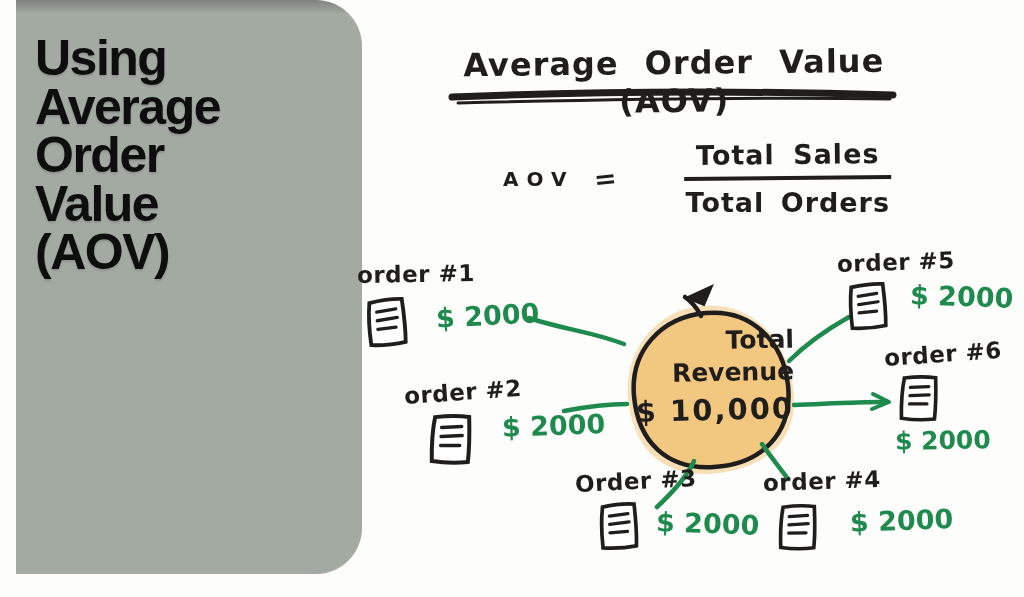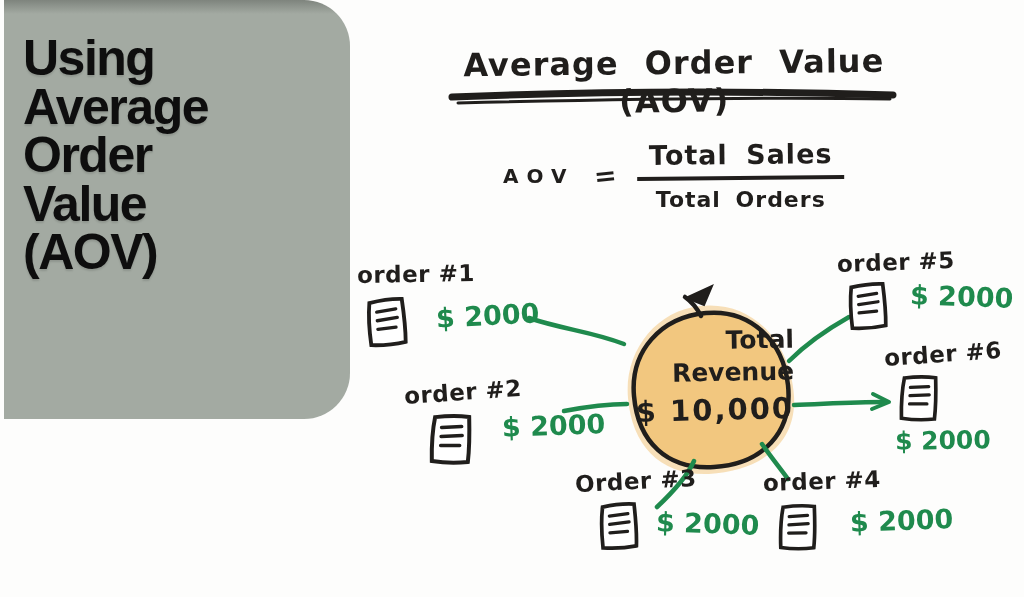--- a/index.html
+++ b/index.html
@@ -1,40 +1,40 @@
 <!DOCTYPE html>
 <html><head>
 <meta charset="utf-8">
 <style>
   html,body{margin:0;padding:0;background:#ffffff;}
   .stage{position:relative;width:1024px;height:597px;overflow:hidden;
          font-family:"Liberation Sans",sans-serif;background:#fdfdfc;}
 
   
-  .panel{position:absolute;left:4px;top:0;width:346px;height:419px;
+  .panel{position:absolute;left:16px;top:0;width:346px;height:574px;
          background:linear-gradient(180deg, rgba(30,33,30,.28) 0px, rgba(30,33,30,0) 14px), #a3aaa2;
          border-radius:0 46px 46px 0;z-index:2;}
   .panel-title{position:absolute;left:19px;top:34px;margin:0;
          font-size:50px;font-weight:bold;line-height:.97;letter-spacing:-1.5px;
          color:#0e0e0e;white-space:pre-line;text-shadow:0 2px 2px rgba(0,0,0,.12);}
   .panel-subtitle{position:absolute;left:19px;top:328px;margin:0;
          font-size:50px;font-weight:bold;line-height:.97;letter-spacing:-1.5px;
          color:#fcfcf7;white-space:pre-line;text-shadow:0 2px 3px rgba(0,0,0,.18);}
 
   
   .hand{font-family:"DejaVu Sans",sans-serif;font-weight:bold;color:#201e1c;}
   .wb-title{position:absolute;left:448px;top:44px;width:452px;text-align:center;
             font-size:32px;letter-spacing:1px;word-spacing:14px;transform:rotate(-.6deg);z-index:3;}
   .formula{position:absolute;left:503px;top:139px;display:flex;align-items:center;gap:20px;z-index:3;}
   .formula .lhs{font-size:20px;letter-spacing:8px;}
   .formula .eq{font-size:27px;transform:rotate(-6deg);}
-  .frac{display:flex;flex-direction:column;align-items:center;text-align:center;}
+  .frac{display:flex;flex-direction:column;align-items:center;text-align:center;margin-left:47px;}
   .frac .num{font-size:27px;letter-spacing:1px;word-spacing:8px;padding:0 12px 6px 12px;
              border-bottom:4px solid #201e1c;transform:rotate(-.6deg);}
-  .frac .den{font-size:22px;letter-spacing:1px;word-spacing:6px;padding-top:7px;}
+  .frac .den{font-size:27px;letter-spacing:1px;word-spacing:6px;padding-top:7px;}
 
   .overlay{position:absolute;left:0;top:0;z-index:1;}
 
   .bag-text{position:absolute;left:628px;top:326px;width:166px;text-align:right;z-index:3;}
   .bag-text .l1{font-size:25px;transform:rotate(-1deg);}
   .bag-text .l2{font-size:25px;margin-top:3px;transform:rotate(-1deg);}
   .bag-text .amt{font-size:29px;margin-top:6px;letter-spacing:2px;transform:rotate(-1.5deg);}
 
   .order-label{position:absolute;font-size:23px;letter-spacing:.5px;z-index:3;white-space:nowrap;}
   .order-amount{position:absolute;font-size:27px;color:#1f8a4d;z-index:3;white-space:nowrap;

